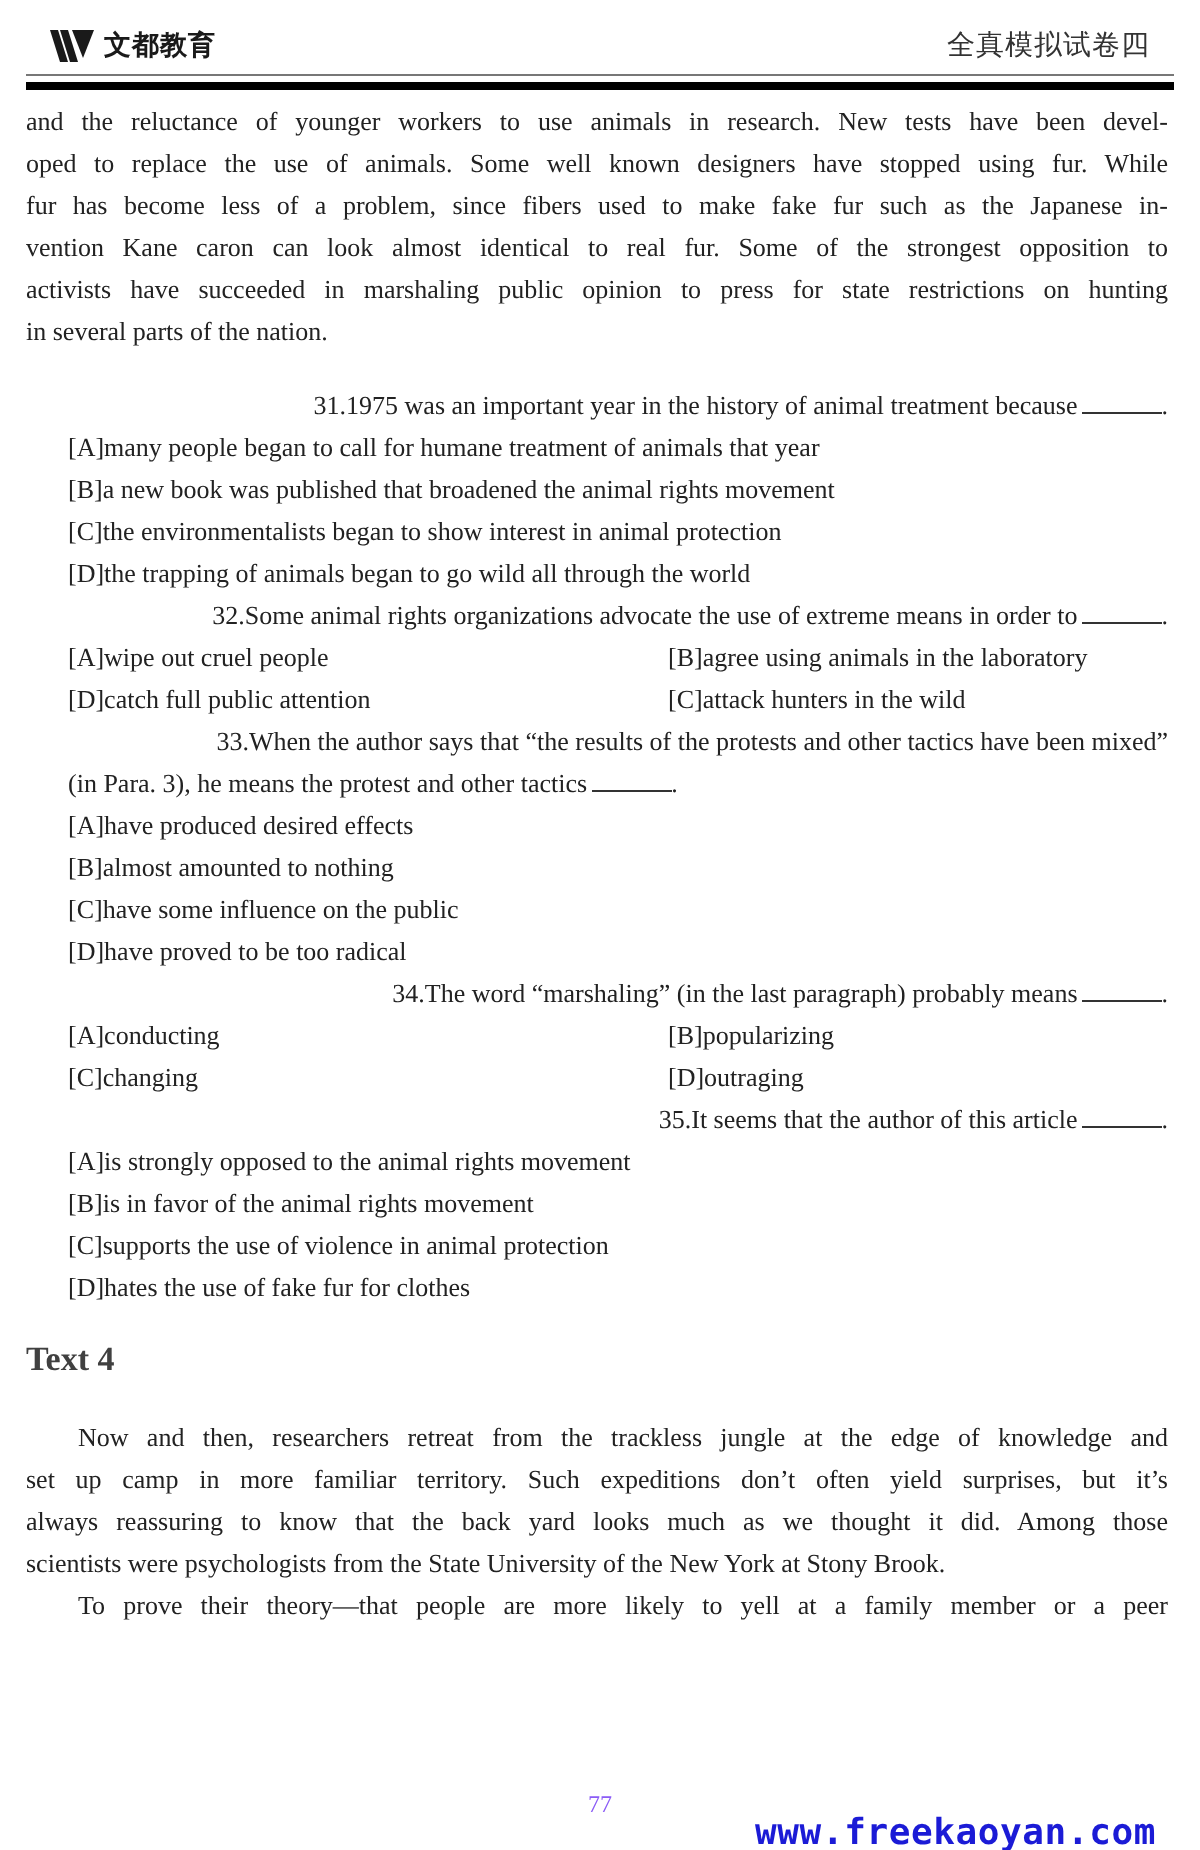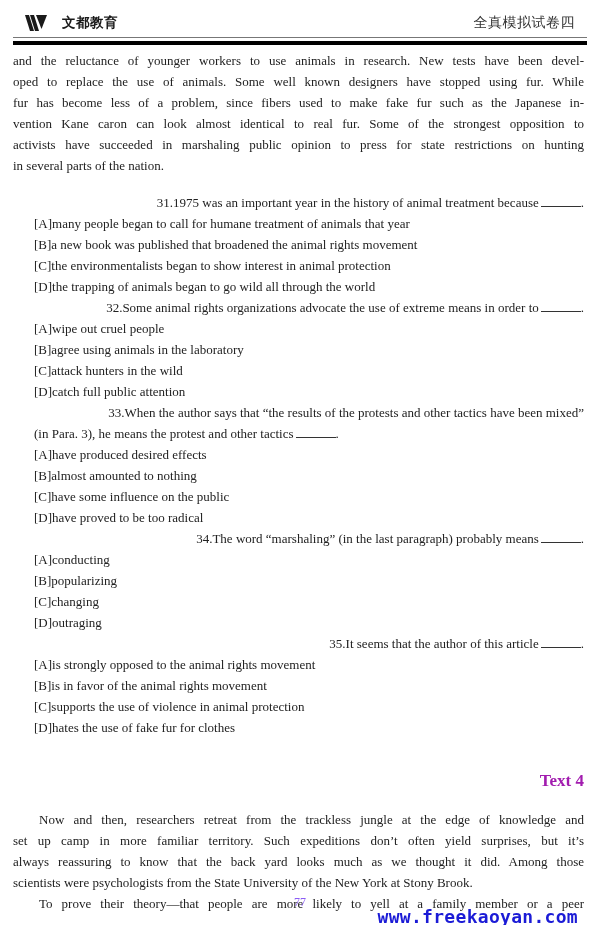--- a/index.html
+++ b/index.html
@@ -3,42 +3,42 @@
 <meta charset="utf-8">
 <style>
   html, body { margin: 0; padding: 0; }
   body {
     width: 600px; height: 925px; background: #ffffff; position: relative; overflow: hidden;
     font-family: "Liberation Serif", "DejaVu Serif", serif; color: #222;
   }
   .header { position: absolute; left: 13px; right: 13px; top: 0; height: 46px; }
   .logo { position: absolute; left: 12px; top: 14px; display: flex; align-items: center; }
   .logo svg { display: block; }
-  .logo-text { font-family: "DejaVu Sans", sans-serif; font-weight: bold; font-size: 13.5px; color: #1a1a1a; margin-left: 15px; letter-spacing: 0.5px; }
+  .logo-text { font-family: "DejaVu Sans", sans-serif; font-weight: bold; font-size: 13.5px; color: #1a1a1a; margin-left: 5px; letter-spacing: 0.5px; }
   .exam-title { position: absolute; right: 12px; top: 14px; font-family: "DejaVu Sans", sans-serif; font-size: 14px; color: #333; letter-spacing: 0.5px; }
   .rule-thin { position: absolute; left: 0; right: 0; top: 37px; height: 1px; background: #777; }
   .rule-thick { position: absolute; left: 0; right: 0; top: 41px; height: 4px; background: #000; }
 
   .content { position: absolute; left: 13px; width: 571px; top: 50px; font-size: 13px; line-height: 21px; }
   .para { margin: 0; text-align: justify; text-align-last: left; }
   .para .ln { display: block; text-align: justify; text-align-last: justify; white-space: nowrap; }
   .para .ln.last { text-align-last: left; }
   .indent { text-indent: 26px; }
 
   .questions { margin-top: 16px; }
   .q { }
   .q-stem { display: block; white-space: nowrap; text-align: right; }
   .q-num { }
   .blank { display: inline-block; width: 40px; border-bottom: 1px solid #333; height: 12px; margin-left: 2px; vertical-align: baseline; }
   .opt { display: block; padding-left: 21px; white-space: nowrap; }
-  .opt-row { display: flex; padding-left: 21px; flex-direction: column; }
+  .opt-row { display: flex; padding-left: 21px; }
   .opt-row .opt { padding-left: 0; width: 300px; }
   .opt-row .opt + .opt { width: auto; }
 
-  .section-title { text-align: right; font-weight: bold; font-size: 17px; margin-top: 32px; margin-bottom: 18px; font-family: "Liberation Serif", serif; color: #a21caf; }
+  .section-title { text-align: left; font-weight: bold; font-size: 17px; margin-top: 15px; margin-bottom: 18px; font-family: "Liberation Serif", serif; color: #404040; }
 
   .page-number { position: absolute; left: 0; right: 0; top: 895px; text-align: center; font-size: 12px; color: #8b5cf6; }
   .watermark { position: absolute; right: 22px; top: 906px; font-family: "DejaVu Sans Mono", "Liberation Mono", monospace; font-size: 18px; font-weight: bold; color: #1b1bd6; letter-spacing: 0.3px; }
 </style>
 </head>
 <body>
 
 <div class="header">
   <div class="logo">
     <svg width="22" height="16" viewBox="0 0 22 16">
@@ -73,22 +73,22 @@
       <span class="opt">[D]the trapping of animals began to go wild all through the world</span>
     </div>
 
     <div class="q">
       <span class="q-stem"><span class="q-num">32.</span><span>Some animal rights organizations advocate the use of extreme means in order to</span><span class="blank"></span><span>.</span></span>
       <div class="opt-row">
         <span class="opt">[A]wipe out cruel people</span>
         <span class="opt">[B]agree using animals in the laboratory</span>
       </div>
       <div class="opt-row">
+        <span class="opt">[D]catch full public attention</span>
         <span class="opt">[C]attack hunters in the wild</span>
-        <span class="opt">[D]catch full public attention</span>
       </div>
     </div>
 
     <div class="q">
       <span class="q-stem"><span class="q-num">33.</span><span>When the author says that “the results of the protests and other tactics have been mixed”</span></span>
       <span class="opt"><span>(in Para. 3), he means the protest and other tactics</span><span class="blank"></span><span>.</span></span>
       <span class="opt">[A]have produced desired effects</span>
       <span class="opt">[B]almost amounted to nothing</span>
       <span class="opt">[C]have some influence on the public</span>
       <span class="opt">[D]have proved to be too radical</span>

